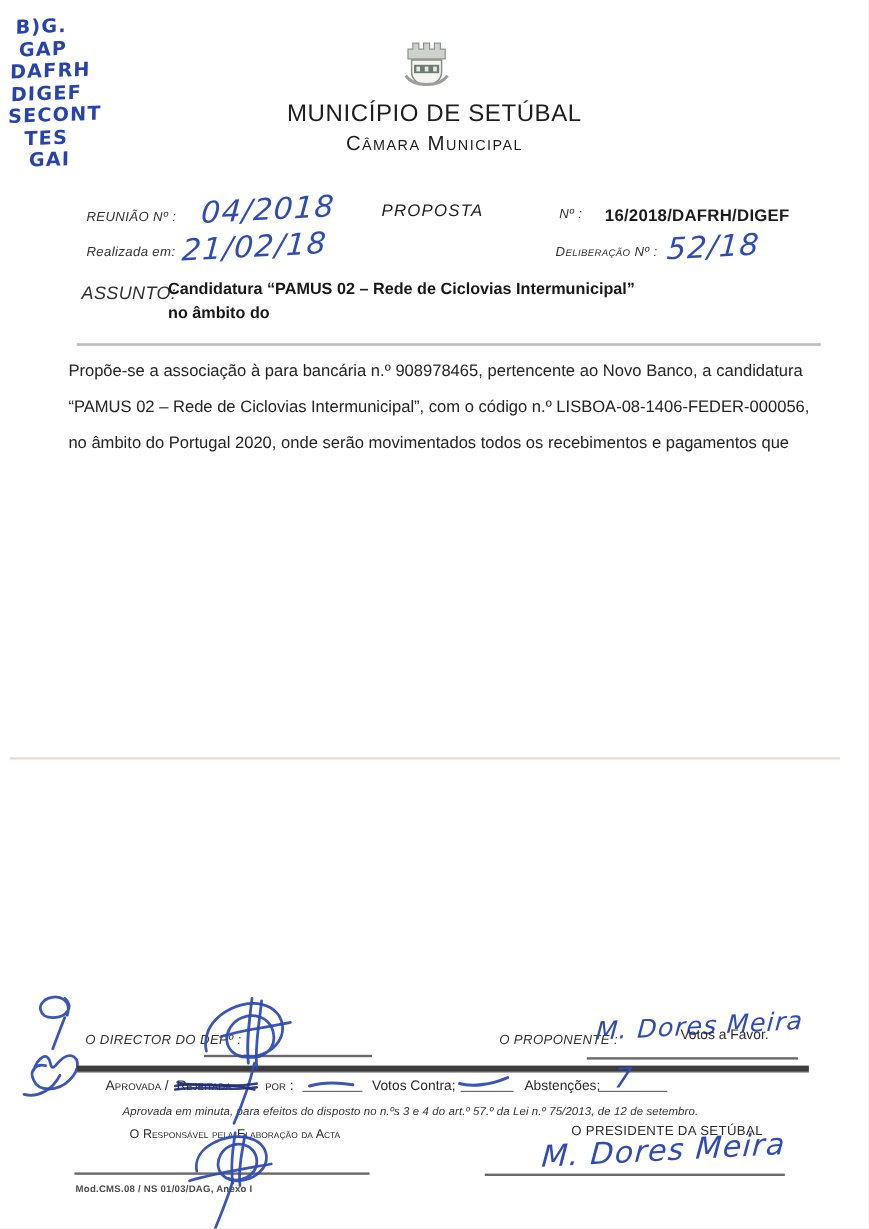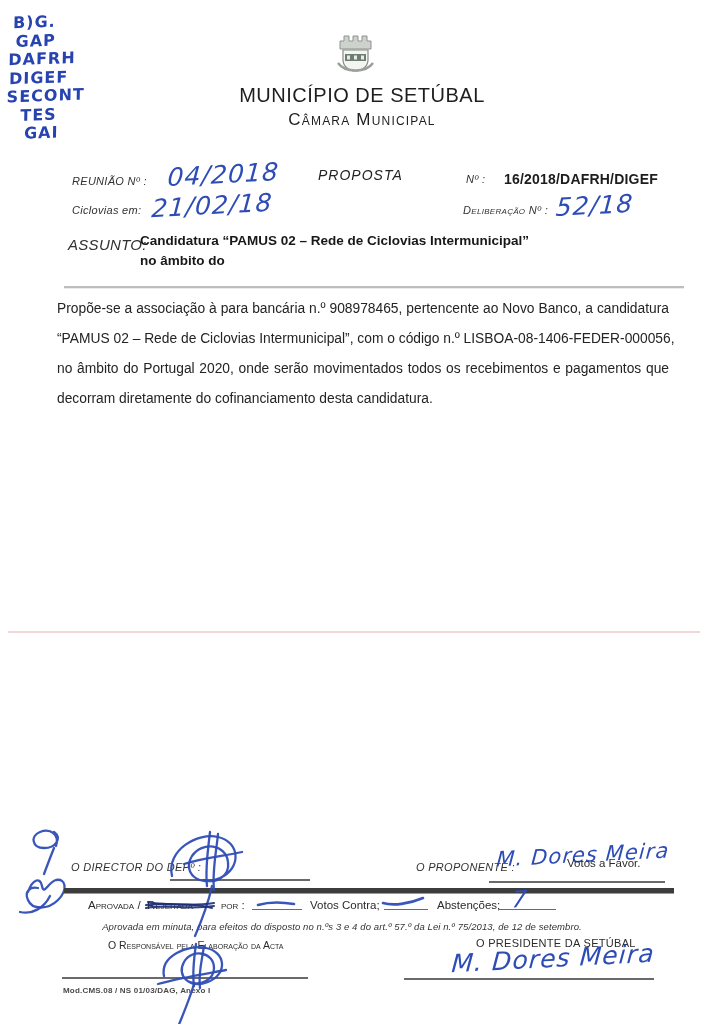--- a/index.html
+++ b/index.html
@@ -96,37 +96,36 @@
   <div class="abs muni-title">MUNICÍPIO DE SETÚBAL</div>
 
   <div class="abs lbl" style="left:72px; top:175px;">REUNIÃO Nº :</div>
   <div class="abs hand" style="left:168px; top:160px; font-size:25px;">04/2018</div>
 
   <div class="abs proposta">PROPOSTA</div>
 
   <div class="abs lbl" style="left:466px; top:173px;">Nº :</div>
   <div class="abs num-val">16/2018/DAFRH/DIGEF</div>
 
-  <div class="abs lbl" style="left:72px; top:204px;">Ciclovias em:</div>
+  <div class="abs lbl" style="left:72px; top:204px;">Realizada em:</div>
   <div class="abs hand" style="left:152px; top:191px; font-size:25px;">21/02/18</div>
 
   <div class="abs lbl sc" style="left:463px; top:204px;">Deliberação Nº :</div>
   <div class="abs hand" style="left:556px; top:191px; font-size:25px;">52/18</div>
 
   <div class="abs lbl" style="left:68px; top:236px; font-size:15px;">ASSUNTO:</div>
   <div class="abs assunto-text">
     <div>Candidatura “PAMUS 02 – Rede de Ciclovias Intermunicipal” no âmbito do</div>
   </div>
   <div class="abs divider"></div>
 
   <div class="abs body-par">
     <div>Propõe-se a associação à para bancária n.º 908978465, pertencente ao Novo Banco, a candidatura</div>
     <div>“PAMUS 02 – Rede de Ciclovias Intermunicipal”, com o código n.º LISBOA-08-1406-FEDER-000056,</div>
     <div>no âmbito do Portugal 2020, onde serão movimentados todos os recebimentos e pagamentos que</div>
-    <div>decorram diretamente do cofinanciamento desta candidatura.</div>
   </div>
 
   <div class="abs pink-line"></div>
 
   <svg class="abs overlay" style="left:16px; top:824px;" width="72" height="92" viewBox="0 0 72 92">
     <path class="sig-ink" d="M40,22 C44,10 34,4 24,8 C14,12 16,24 28,24 C40,24 46,14 38,8"></path>
     <path class="sig-ink" d="M38,24 C34,34 31,42 28,50"></path>
     <path class="sig-ink" d="M12,68 C16,56 24,52 26,62 C28,72 32,58 40,56 C50,54 52,66 42,76 C32,86 16,86 12,76 C8,68 14,62 22,64"></path>
     <path class="sig-ink" d="M4,88 C16,91 28,84 34,72"></path>
   </svg>

